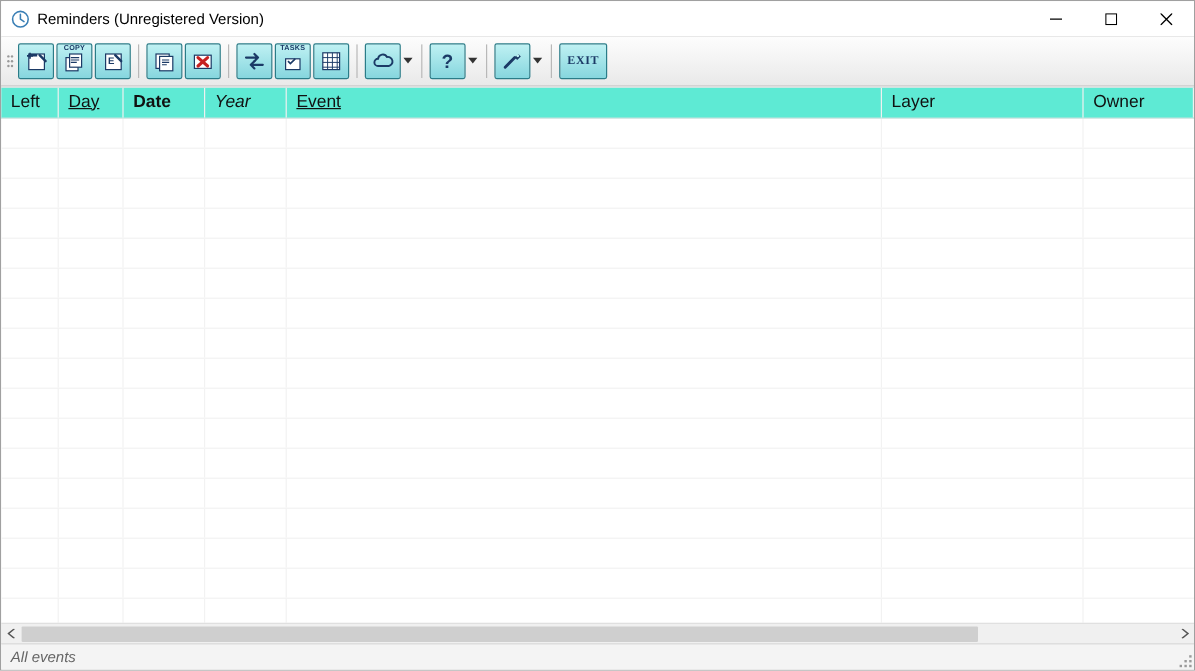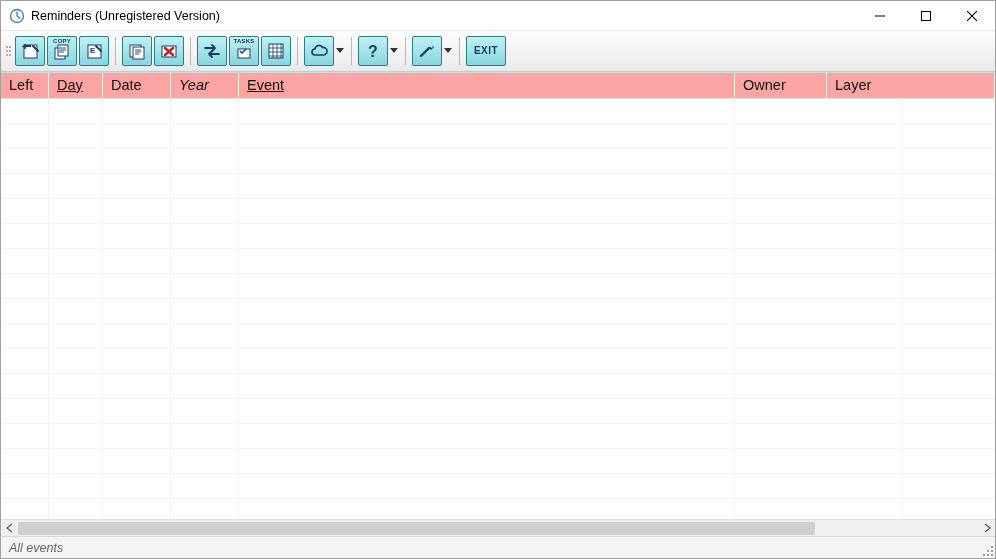--- a/index.html
+++ b/index.html
@@ -75,20 +75,21 @@
   .tbtn svg { display:block; }
   .tbtn .mini-label{
     position:absolute; top:1px; left:0; right:0;
     font-size:6px; font-weight:bold; color:#1b3a66; text-align:center;
     letter-spacing:0.2px;
   }
   .tbtn.exit{
     width:40px;
     font-size:10px; font-weight:bold; color:#1b3a66;
     letter-spacing:0.5px;
+    font-family:Liberation Serif, serif;
   }
   .tsep {
     width: 1px; height: 28px;
     background: #b8b8b8;
     margin: 0 4px;
   }
   .dropdown-caret{
     width:10px;height:30px;display:flex;align-items:center;justify-content:center;
     margin-left:-1px;
   }
@@ -97,33 +98,33 @@
   .grid-wrap{
     flex:1 1 auto;
     display:flex;
     flex-direction:column;
     overflow:hidden;
     border-top:1px solid #d8d8d8;
   }
   .grid-header{
     height: 27px;
     display:flex;
-    background:#fca5a5;
+    background:#5eead4;
     border-bottom:1px solid #e0e0e0;
   }
   .grid-header .col{
     padding: 4px 8px 0 8px;
     font-size: 14.5px;
     color:#111;
     border-right:1px solid #f0f0f0;
     overflow:hidden;white-space:nowrap;
   }
   .col-left{width:48px;}
   .col-day{width:54px;text-decoration:underline;}
-  .col-date{width:68px;}
+  .col-date{width:68px;font-weight:bold;}
   .col-year{width:68px;font-style:italic;}
   .col-event{flex:1 1 auto;min-width:100px;text-decoration:underline;}
   .col-layer{width:168px;}
   .col-owner{width:92px;border-right:none;}
   
   .grid-body{
     flex:1 1 auto;
     overflow:hidden;
     background:#fff;
   }
@@ -322,22 +323,22 @@
     </div>
   </div>
 
   <div class="grid-wrap">
     <div class="grid-header">
       <div class="col col-left">Left</div>
       <div class="col col-day">Day</div>
       <div class="col col-date">Date</div>
       <div class="col col-year">Year</div>
       <div class="col col-event">Event</div>
+      <div class="col col-layer">Layer</div>
       <div class="col col-owner">Owner</div>
-      <div class="col col-layer">Layer</div>
     </div>
     <div class="grid-body" id="grid-body">
         <div class="row">
           <div class="cell col-left"></div>
           <div class="cell col-day"></div>
           <div class="cell col-date"></div>
           <div class="cell col-year"></div>
           <div class="cell col-event"></div>
           <div class="cell col-layer"></div>
           <div class="cell col-owner"></div>

